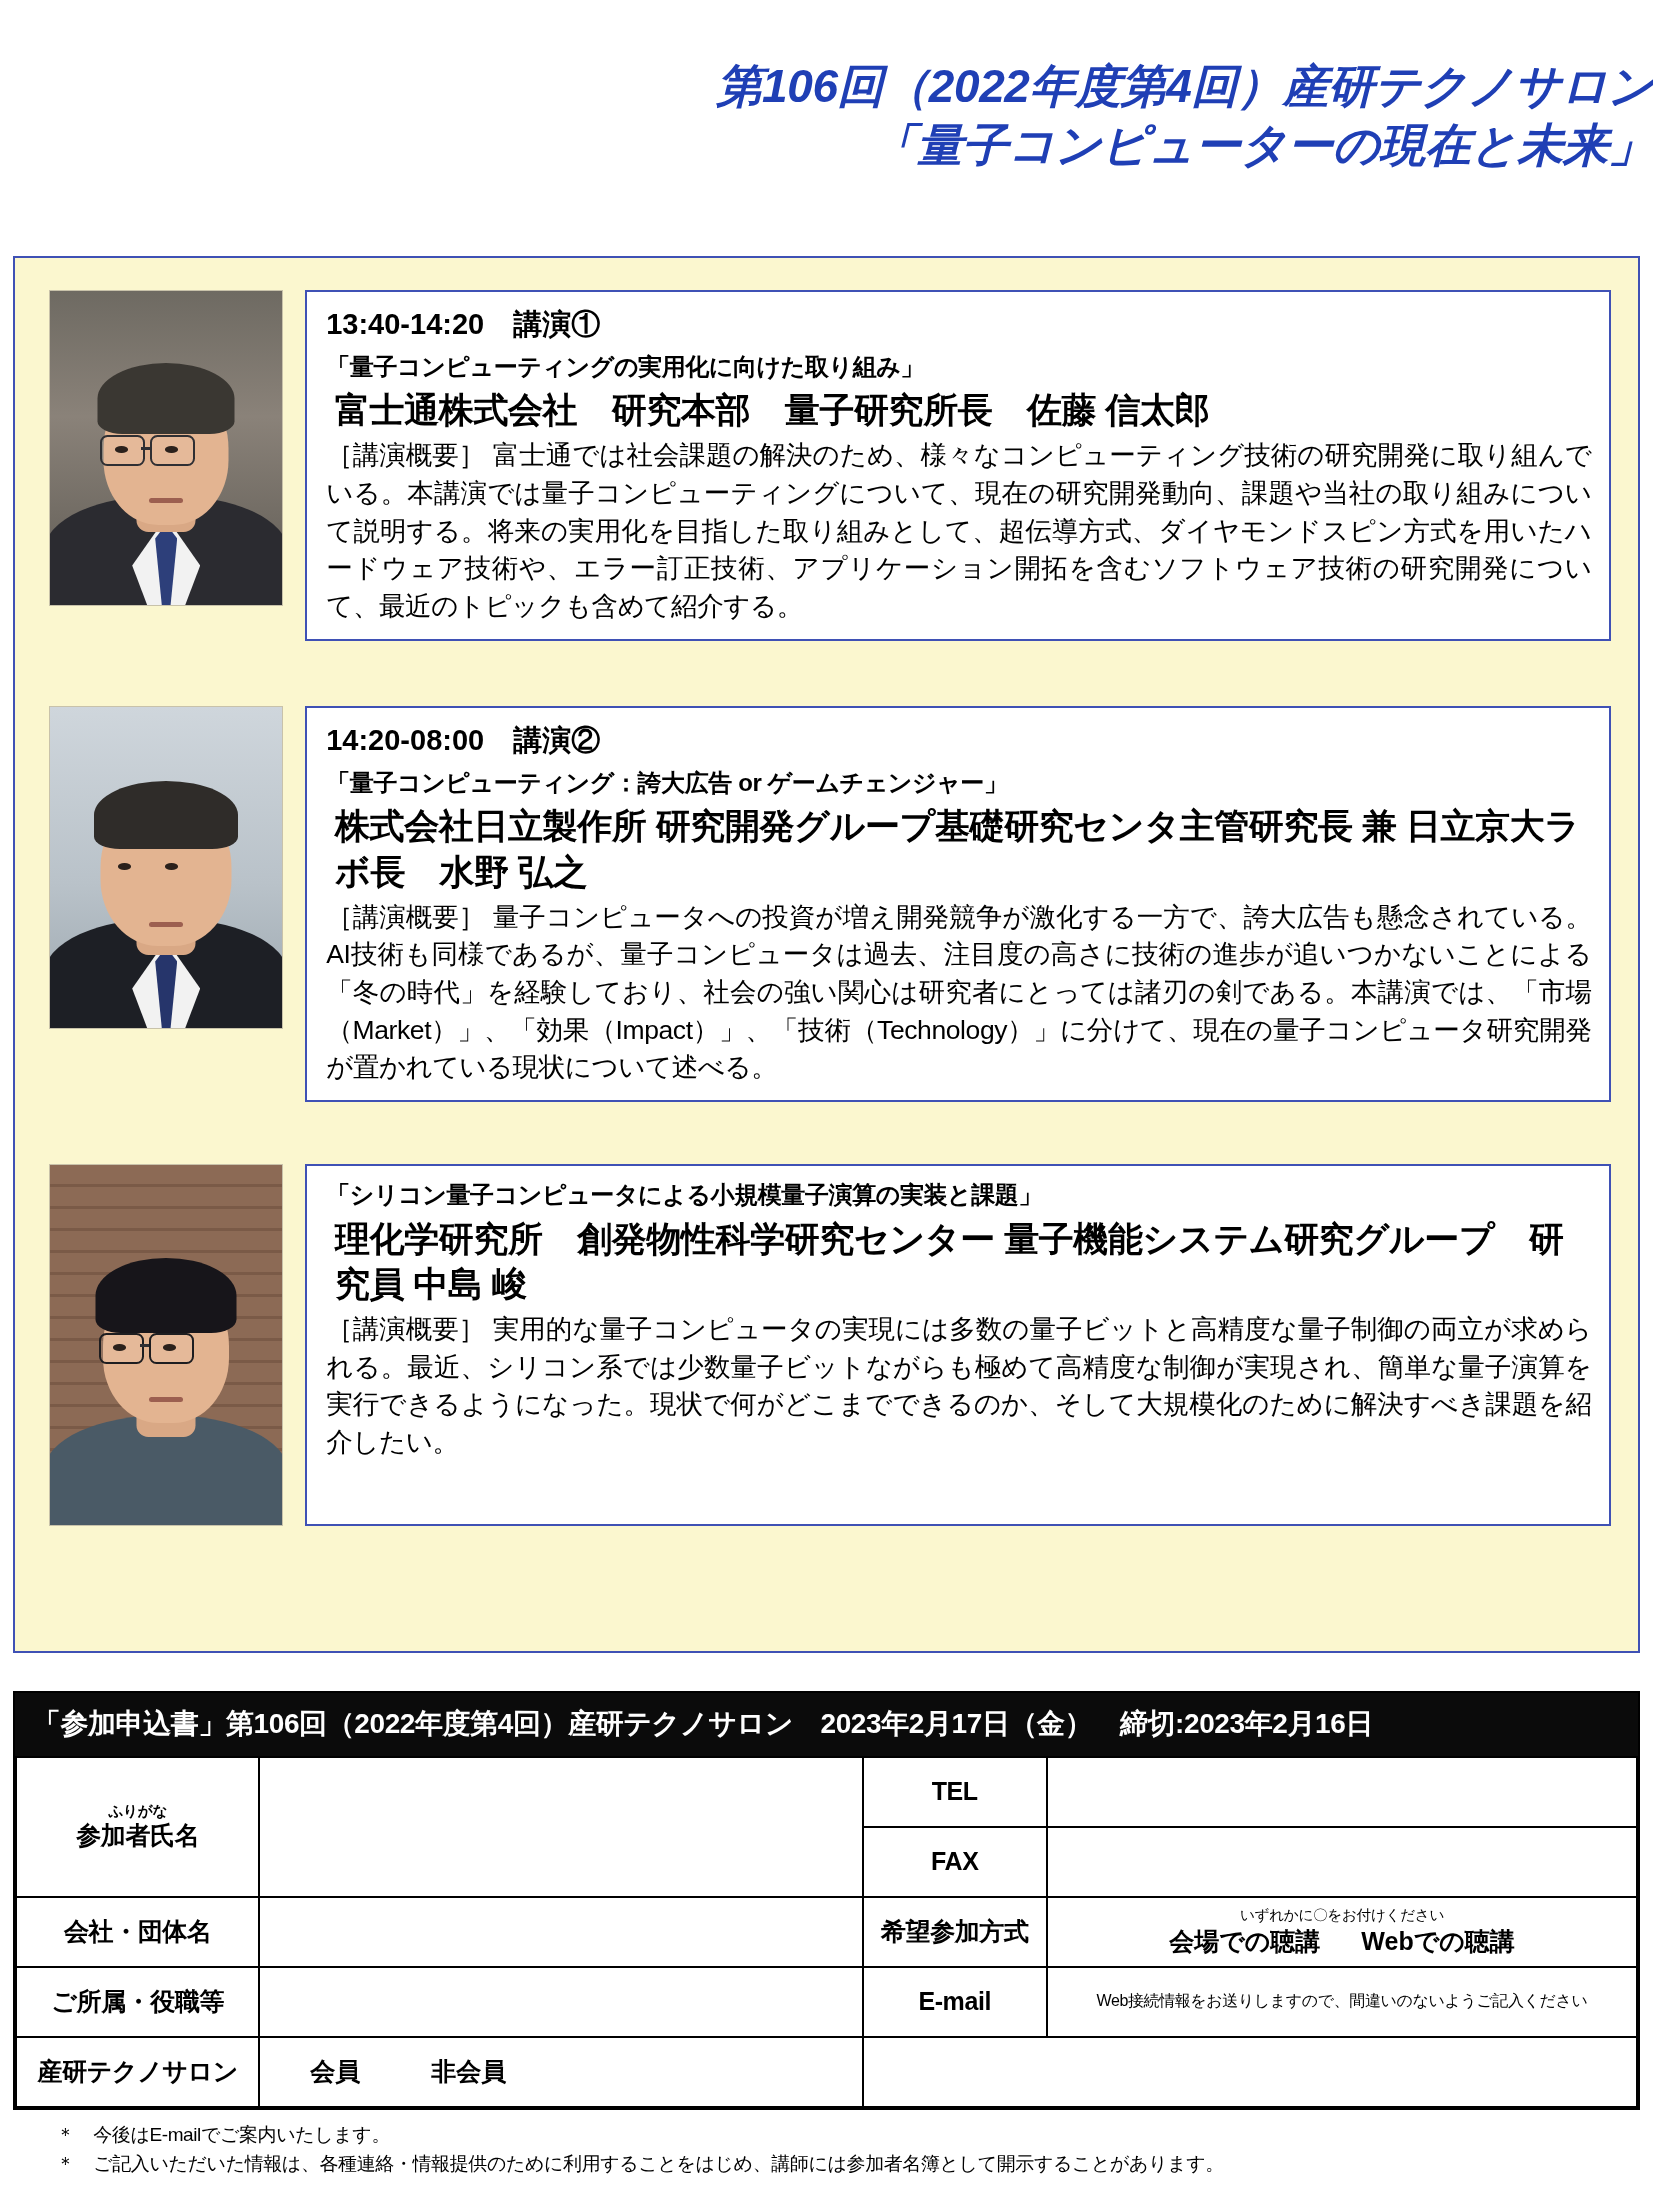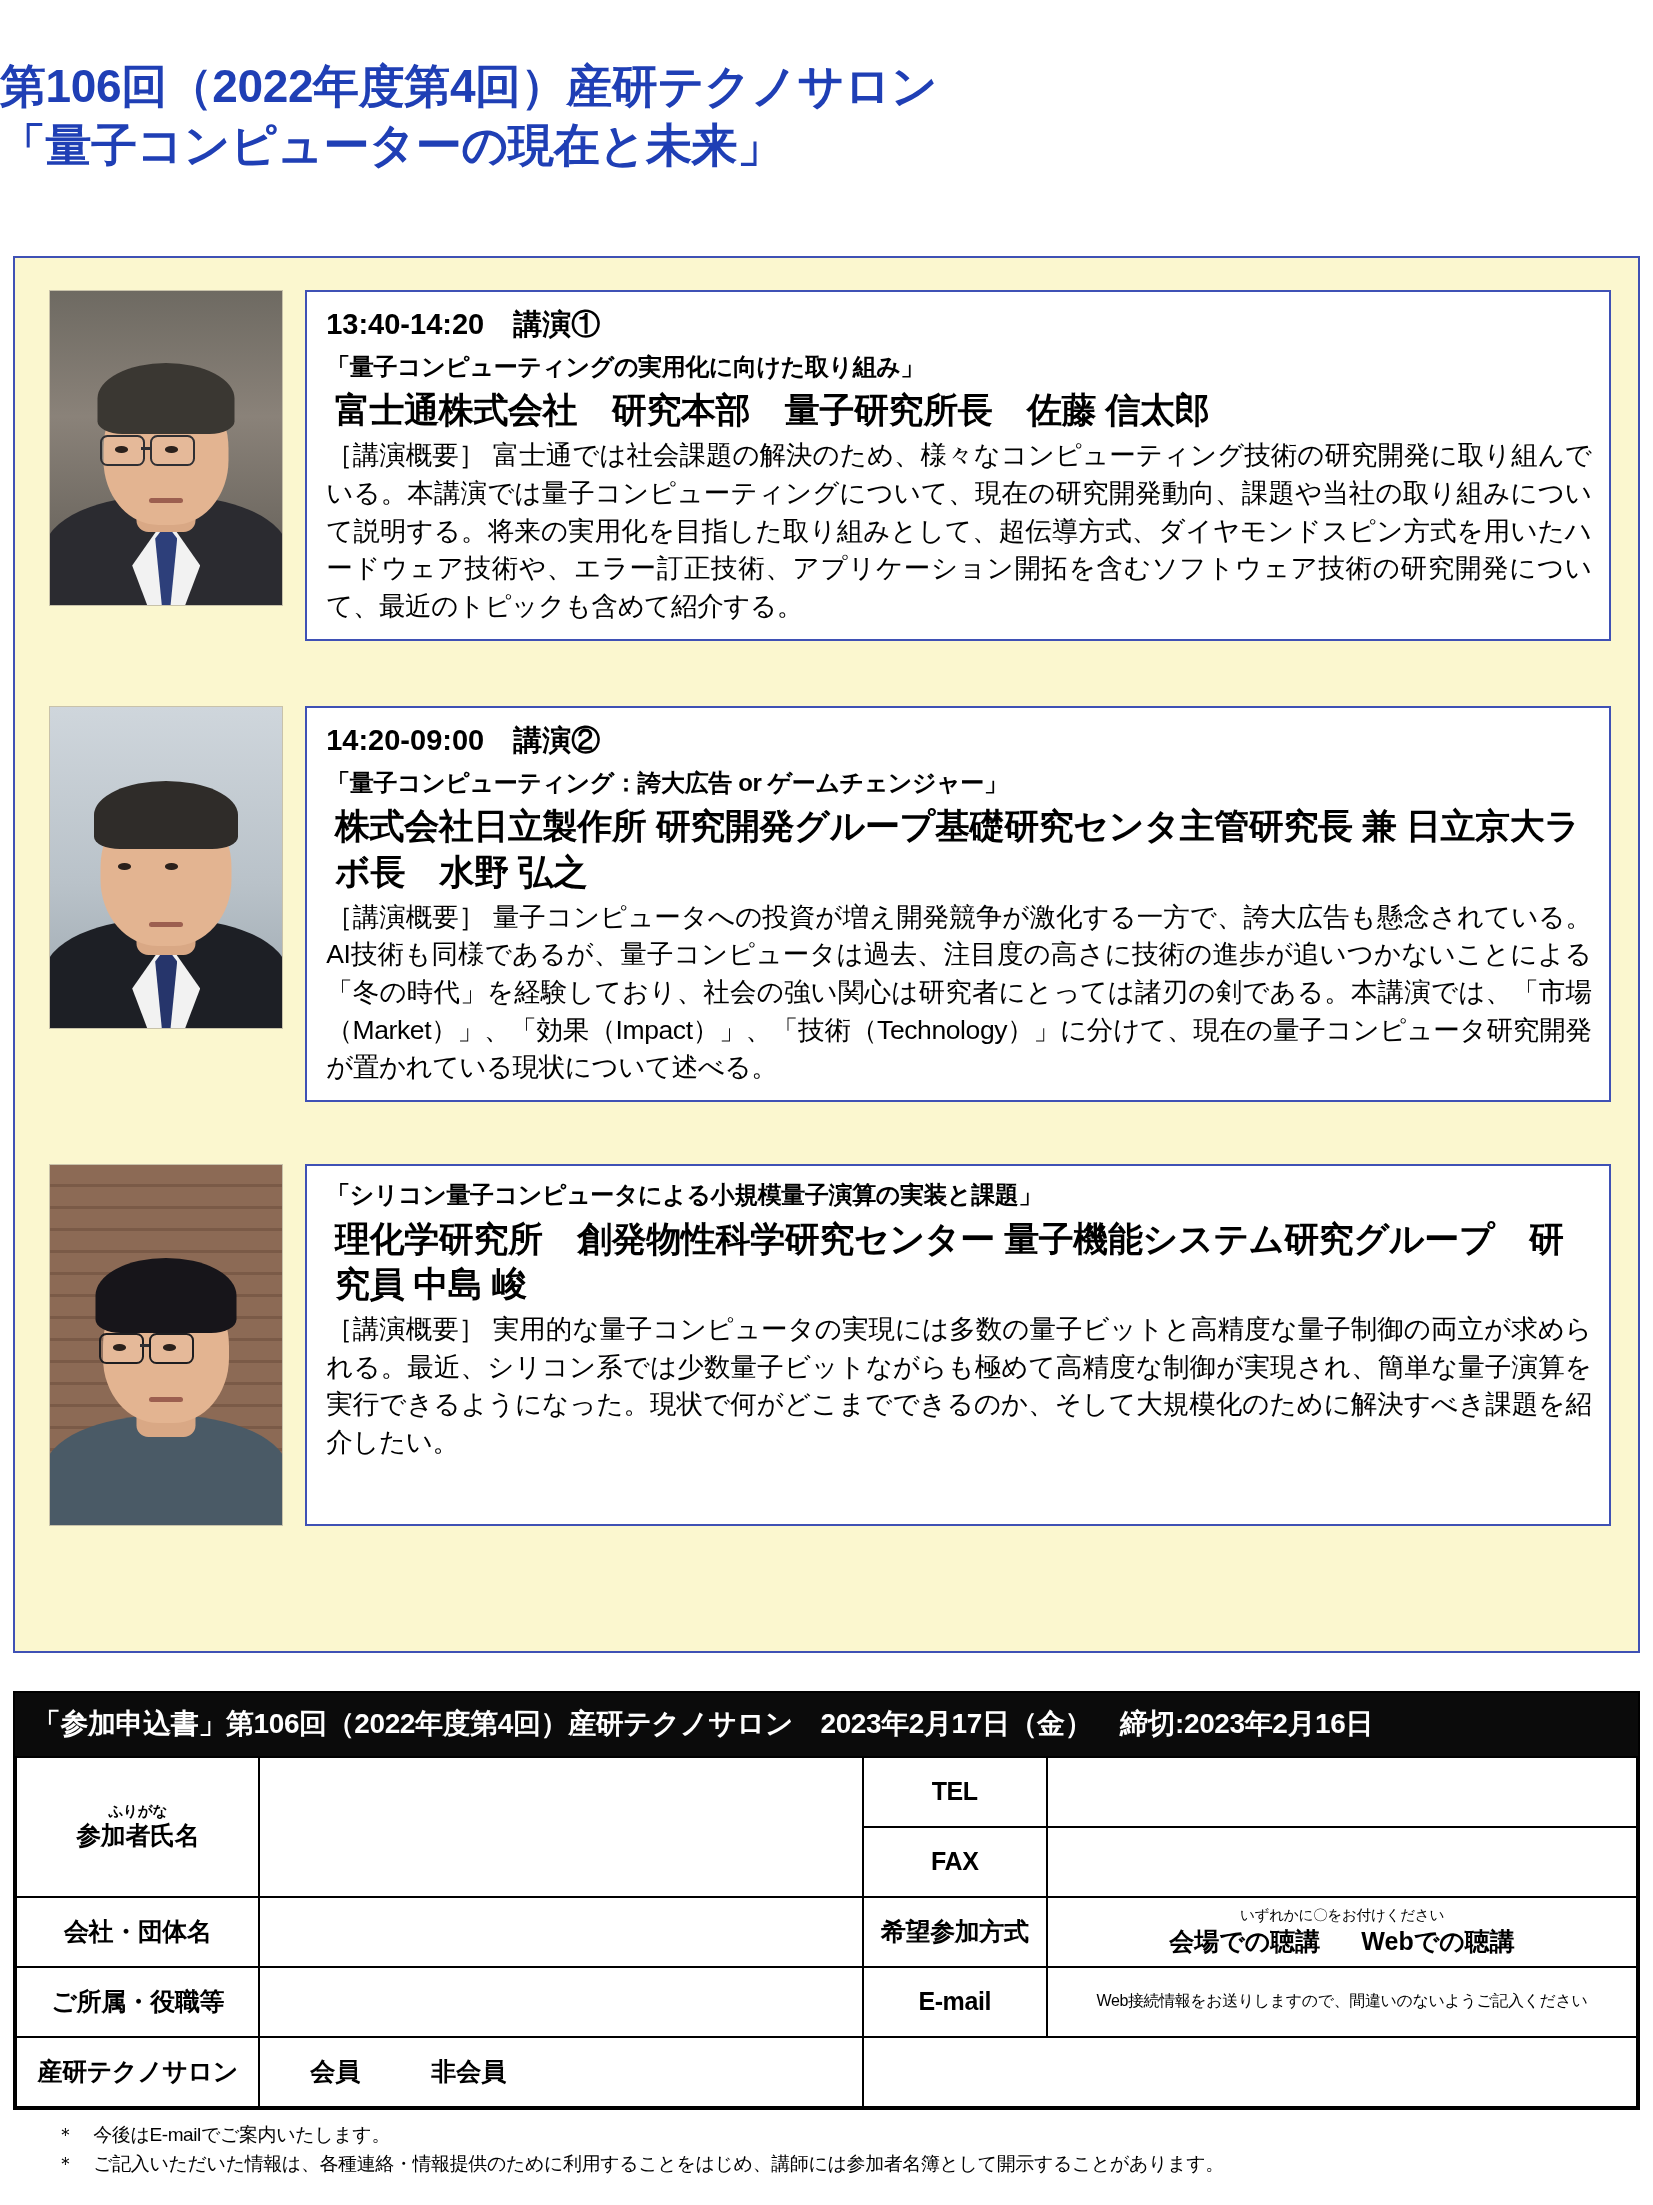--- a/index.html
+++ b/index.html
@@ -11,27 +11,28 @@
     width: 1654px;
     height: 2205px;
     font-family: "Liberation Sans", sans-serif;
     color: #000000;
     position: relative;
     overflow: hidden;
   }
 
   
   .title-block {
-    text-align: left;
+    text-align: right;
     padding-top: 57px;
     color: #1f3fb5;
     font-weight: bold;
     font-size: 46px;
     line-height: 1.28;
     letter-spacing: -0.4px;
+    font-style: italic;
   }
   .title-line-1 { display: block; }
   .title-line-2 { display: block; }
 
   
   .program-panel {
     position: absolute;
     left: 13.2px;
     top: 256px;
     width: 1627px;
@@ -267,21 +268,21 @@
         <div class="p-tie" style="bottom:0;background:#26356b;"></div>
         <div class="p-neck" style="top:197px;"></div>
         <div class="p-face" style="top:88px;width:131px;height:151px;"></div>
         <div class="p-hair" style="top:74px;width:144px;height:68px;background:#2f2c29;"></div>
         <div class="p-eye" style="left:68px;top:156px;"></div>
         <div class="p-eye" style="left:115px;top:156px;"></div>
         <div class="p-mouth" style="top:215px;"></div>
       </div>
     </div>
     <div class="talk-text tt-2">
-      <div class="talk-time">14:20-09:00　講演②</div>
+      <div class="talk-time">14:20-08:00　講演②</div>
       <div class="talk-title">「量子コンピューティング：誇大広告 or ゲームチェンジャー」</div>
       <div class="talk-speaker">株式会社日立製作所 研究開発グループ基礎研究センタ主管研究長 兼 日立京大ラボ長　水野 弘之</div>
       <div class="talk-abstract">［講演概要］ 量子コンピュータへの投資が増え開発競争が激化する一方で、誇大広告も懸念されている。AI技術も同様であるが、量子コンピュータは過去、注目度の高さに技術の進歩が追いつかないことによる「冬の時代」を経験しており、社会の強い関心は研究者にとっては諸刃の剣である。本講演では、「市場（Market）」、「効果（Impact）」、「技術（Technology）」に分けて、現在の量子コンピュータ研究開発が置かれている現状について述べる。</div>
     </div>
   </div>
 
   <div class="talk talk-3">
     <div class="photo photo-3">
       <div class="portrait">
         <div class="p-bg p3-bg"></div>

